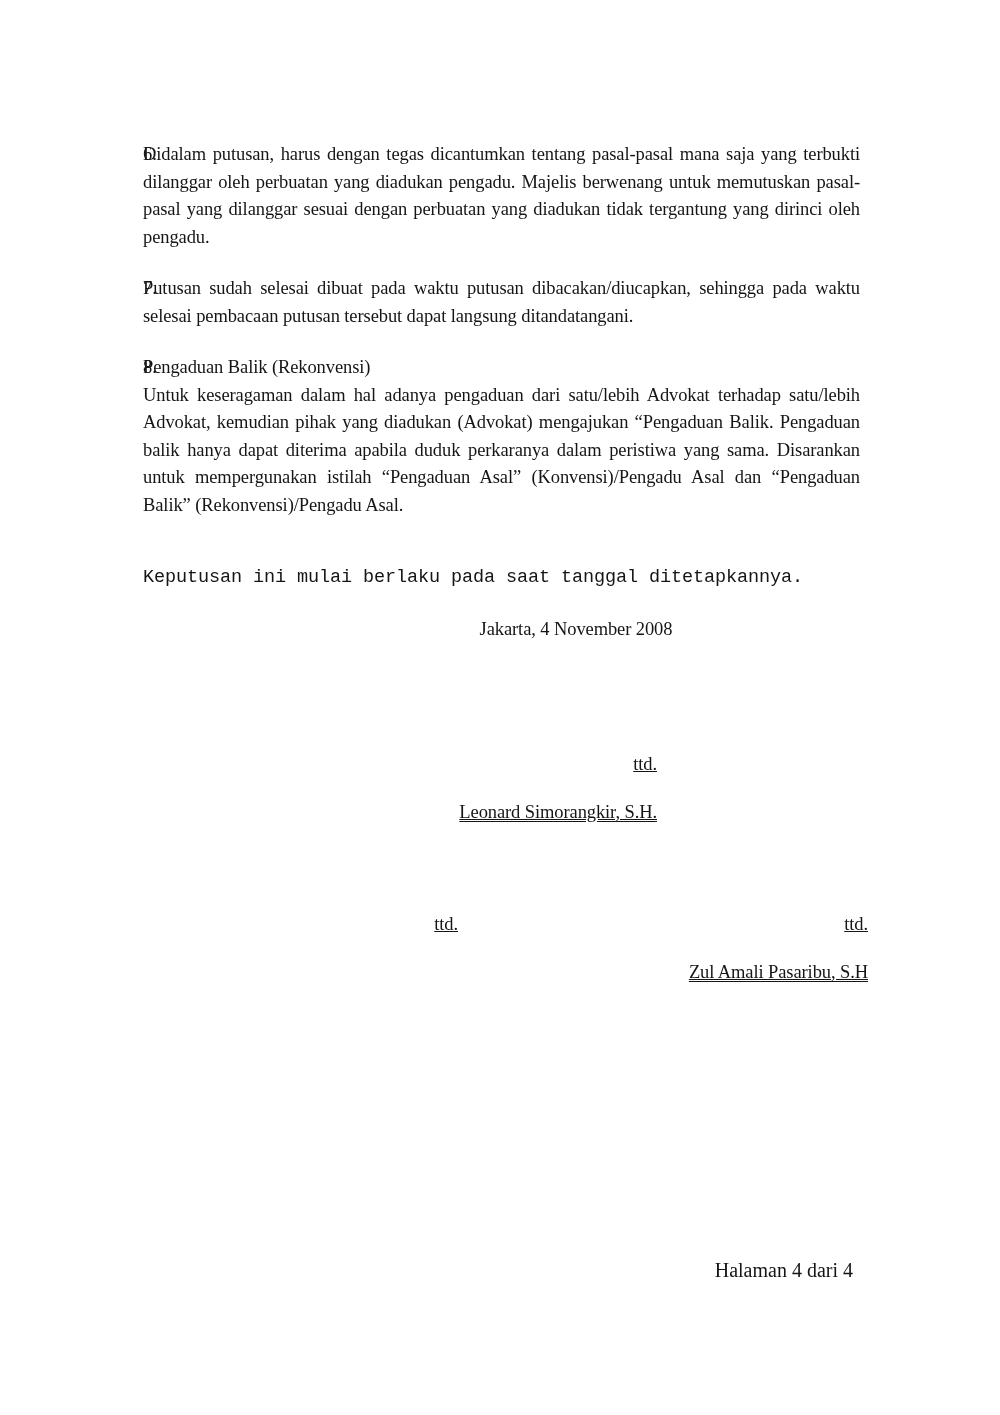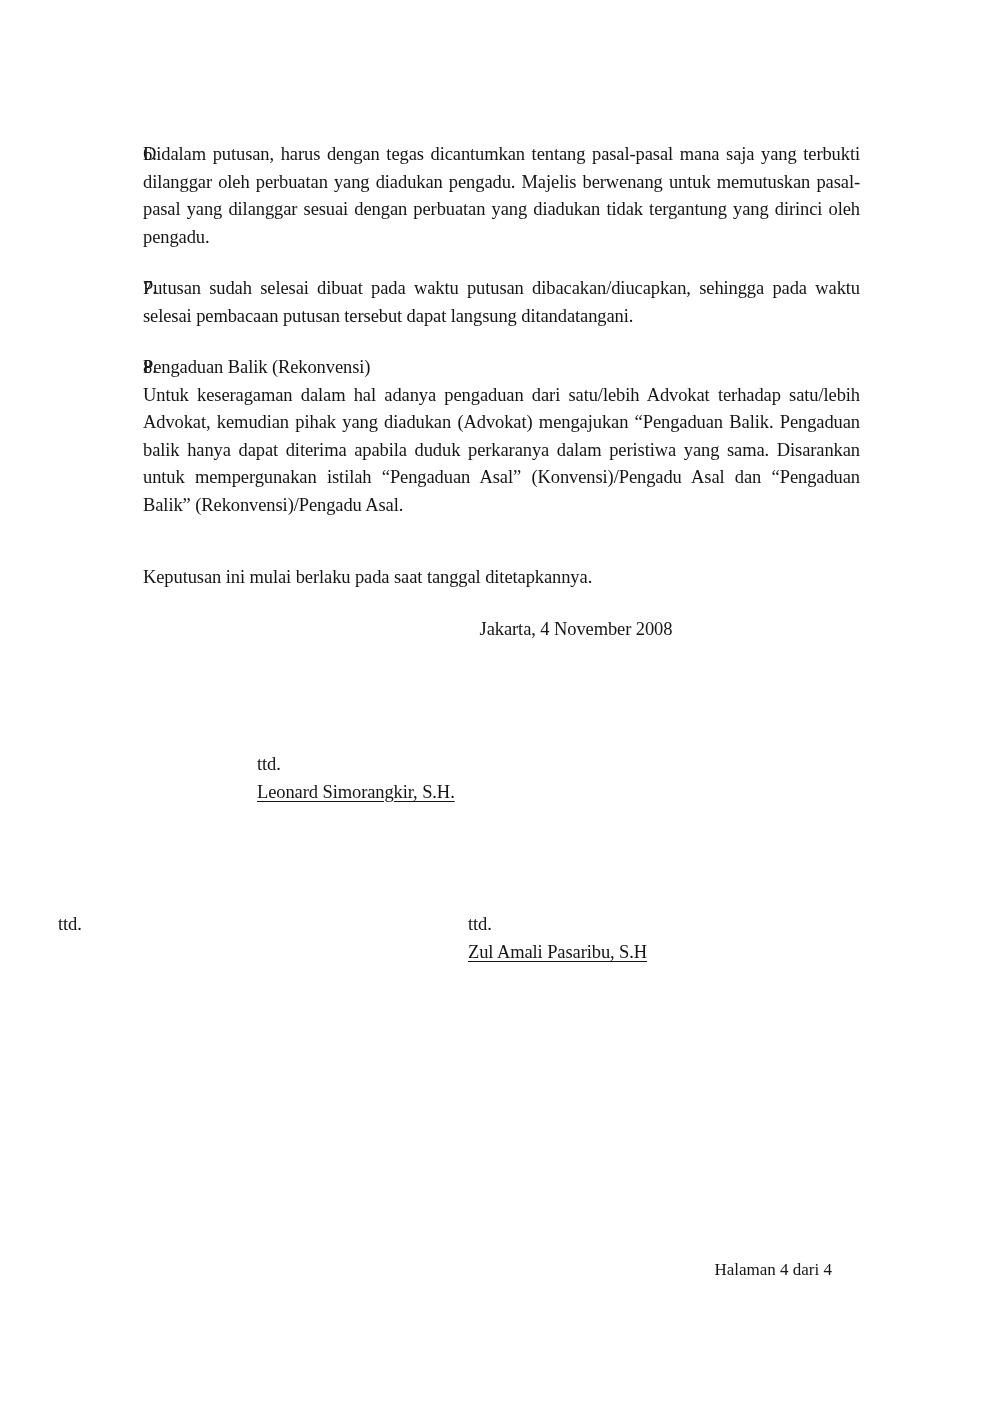--- a/index.html
+++ b/index.html
@@ -27,42 +27,44 @@
   }
   .list-item .body {
   }
   .justify { text-align: justify; }
   .closing {
     position: absolute;
     left: 143px;
     top: 564px;
     width: 717px;
     margin: 0;
+    font-family: Liberation Mono, monospace;
   }
   .signoff {
     position: absolute;
     left: 376px;
     top: 616px;
     width: 400px;
     text-align: center;
   }
   .sig-block {
     position: absolute;
     width: 400px;
-    text-align: left;
+    text-align: right;
+    text-decoration: underline;
   }
   .sig-chairman { left: 257px; top: 751px; }
   .sig-secretary1 { left: 58px;  top: 911px; }
   .sig-secretary2 { left: 468px; top: 911px; }
-  .sig-name { text-decoration: underline; text-underline-offset: 3px; }
+  .sig-name { text-decoration: underline; text-underline-offset: 3px; margin-top: 20px; }
   .page-footer {
     position: absolute;
     top: 1261px;
-    right: 168px;
-    font-size: 17px;
+    right: 147px;
+    font-size: 20px;
     line-height: 18px;
     letter-spacing: 0;
   }
 </style>
 </head>
 <body>
 
 <div class="page">
 
   <section class="list-item" style="top:141px">

